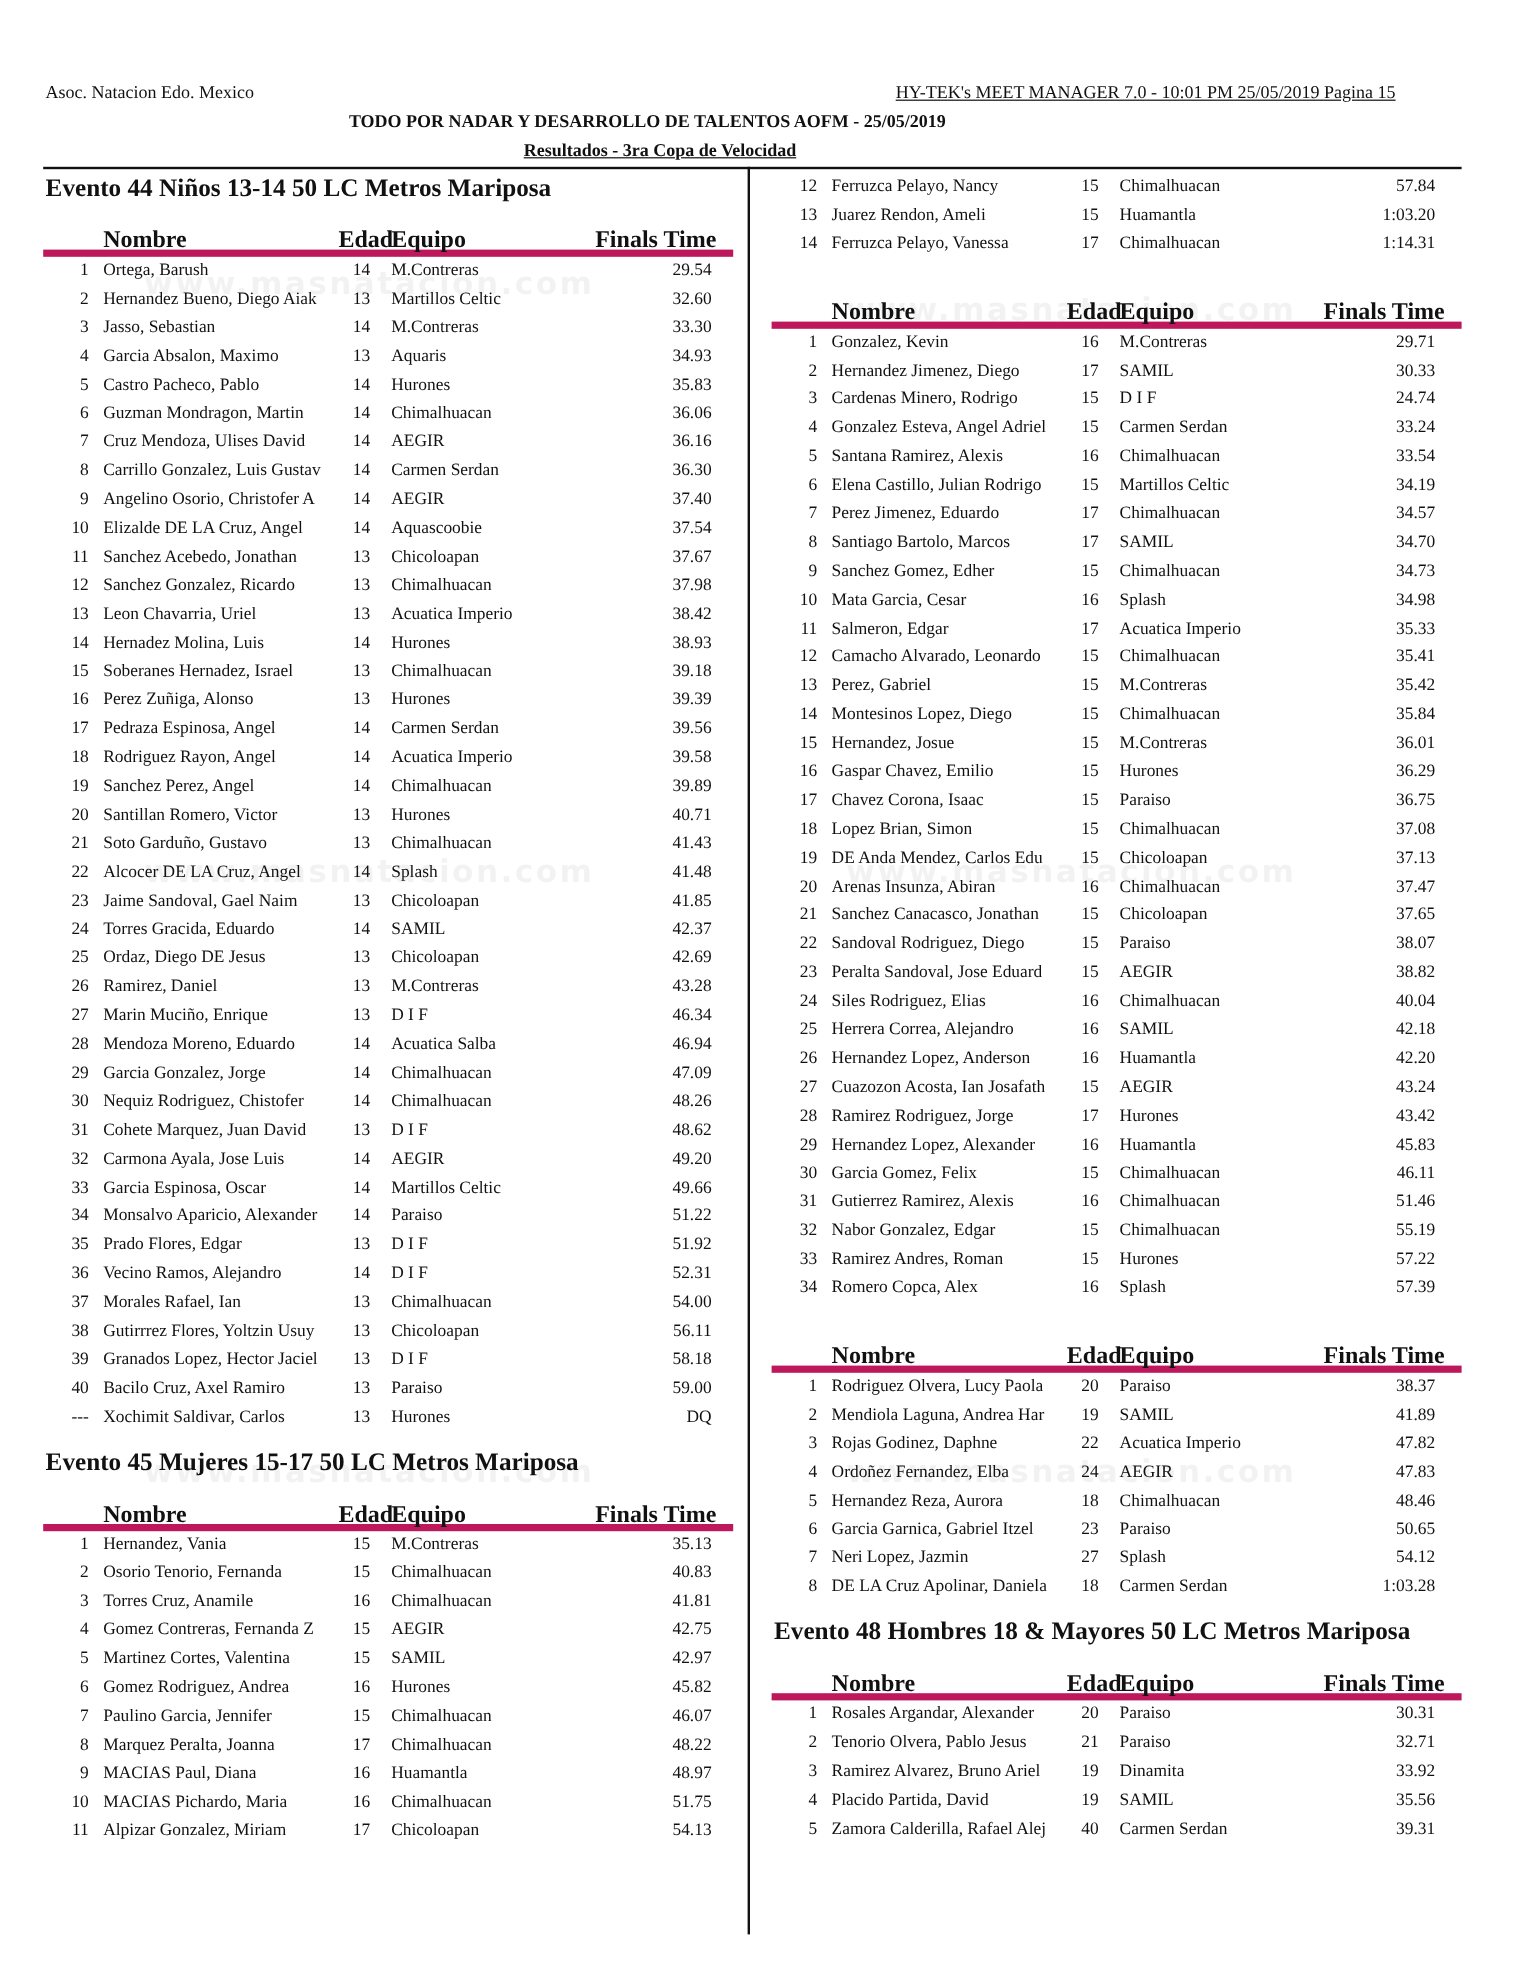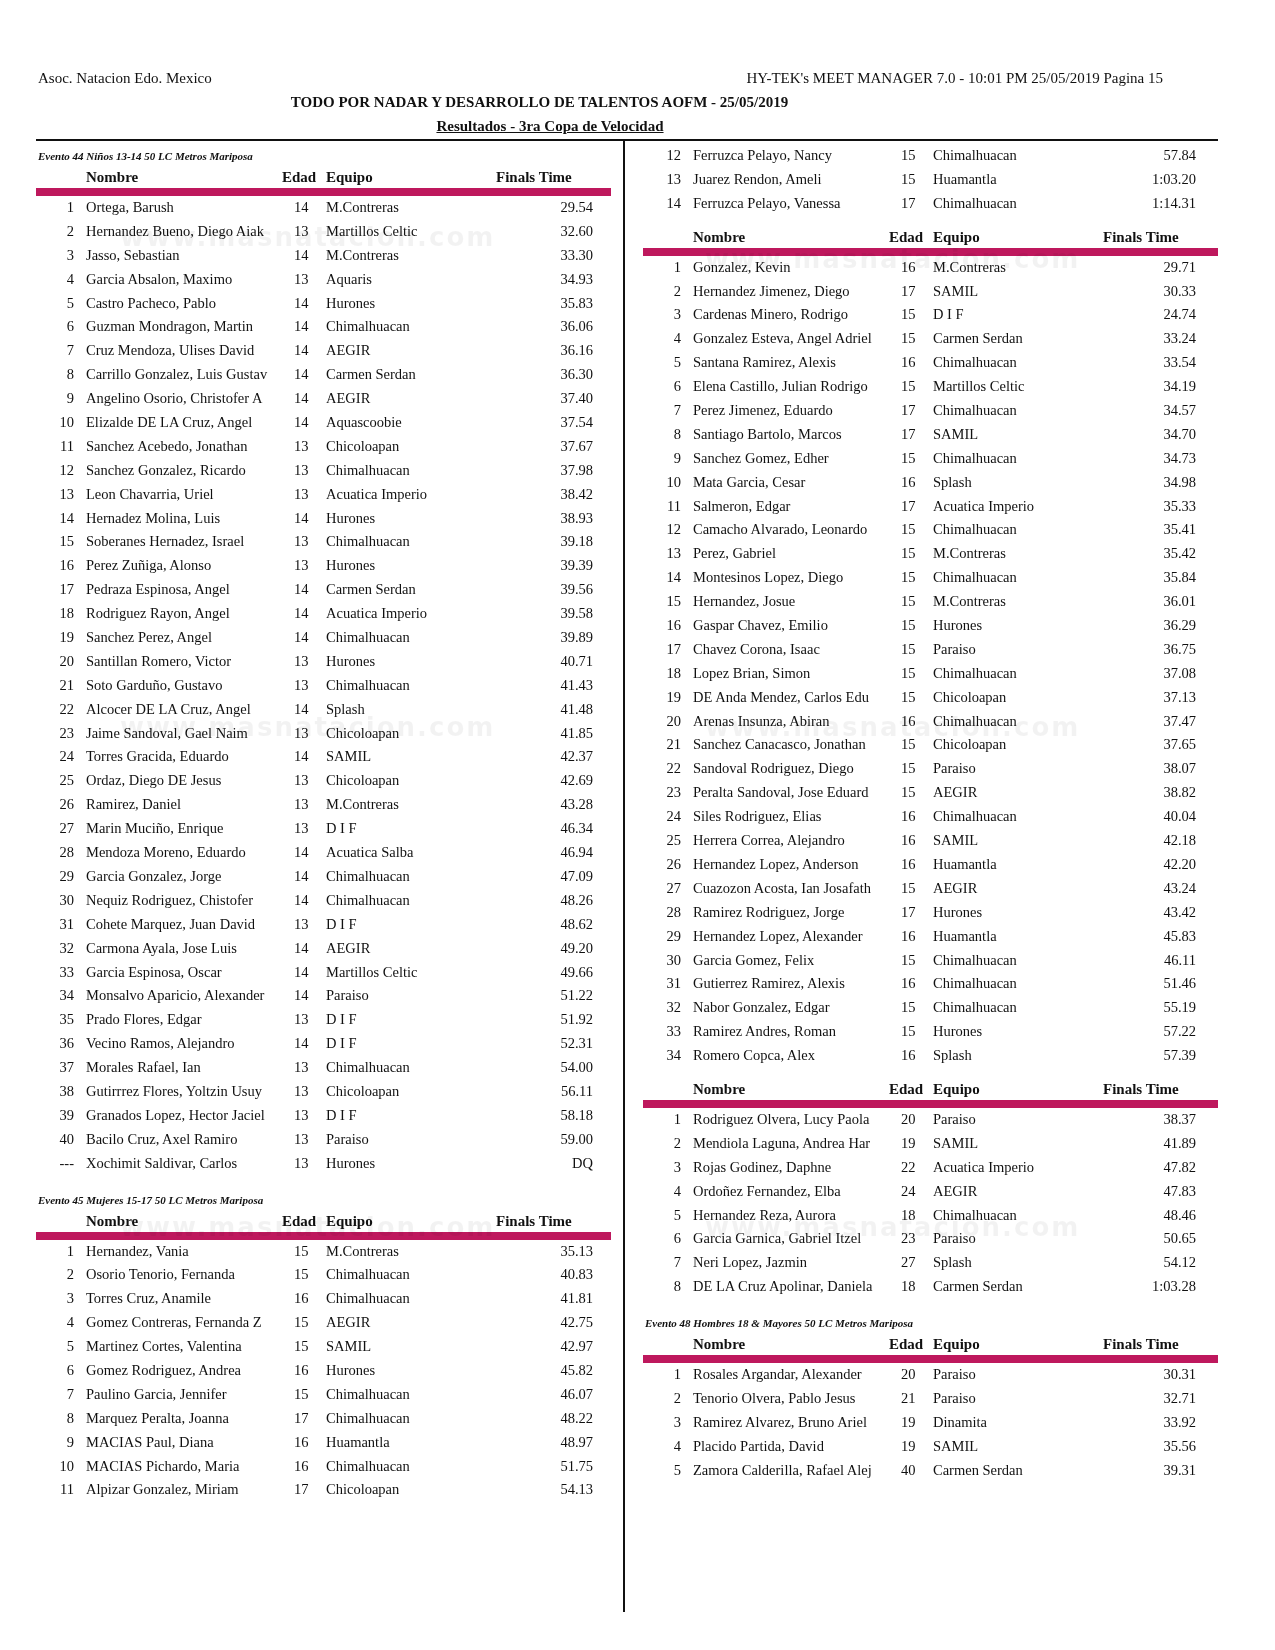--- a/index.html
+++ b/index.html
@@ -1,30 +1,30 @@
 <!DOCTYPE html>
 <html><head>
 <meta charset="utf-8">
 <style>
   html, body { margin: 0; padding: 0; background: #ffffff; }
   body {
     width: 1275px; height: 1650px; position: relative; overflow: hidden;
     font-family: "Liberation Serif", "DejaVu Serif", serif; color: #111;
   }
   .hdr-left { position: absolute; left: 38px; top: 70px; font-size: 15px; }
-  .hdr-right { position: absolute; right: 112px; top: 70px; font-size: 15px; }
+  .hdr-right { position: absolute; right: 112px; top: 70px; font-size: 15px; text-decoration: underline; }
   .hdr-title { position: absolute; left: 0; width: 1079px; top: 94px; text-align: center; font-size: 15px; font-weight: bold; }
   .hdr-sub { position: absolute; left: 0; width: 1100px; top: 118px; text-align: center; font-size: 15px; font-weight: bold; text-decoration: underline; }
   .top-rule { position: absolute; left: 36px; top: 139px; width: 1182px; height: 2px; background: #111; }
   .divider { position: absolute; left: 623px; top: 139px; width: 2px; height: 1473px; background: #111; }
   .col { position: absolute; top: 144px; }
   .col.left { left: 36px; width: 575px; }
   .col.right { left: 643px; width: 575px; }
-  .event-title { font-weight: bold; font-size: 11px; height: 24px; line-height: 24px; padding-left: 2px; font-style: italic; }
-  .thead { position: relative; height: 20px; border-bottom: 8px solid #be185d; font-weight: bold; font-size: 15px; }
+  .event-title { font-weight: bold; font-size: 21px; height: 24px; line-height: 24px; padding-left: 2px; }
+  .thead { position: relative; height: 20px; border-bottom: 6px solid #be185d; font-weight: bold; font-size: 20px; margin-top: 20px; }
   .thead span { position: absolute; top: 1px; text-decoration: none; }
   .th-name { left: 50px; }
   .th-edad { left: 246px; }
   .th-equipo { left: 290px; text-align: center; }
   .th-time { left: 460px; }
   .row { position: relative; height: 23.9px; font-size: 14.5px; line-height: 23.9px; }
   .row span { position: absolute; top: 0; white-space: nowrap; }
   .c-place { left: 0; width: 38px; text-align: right; }
   .c-name { left: 50px; width: 190px; overflow: hidden; }
   .c-age { left: 258px; }

